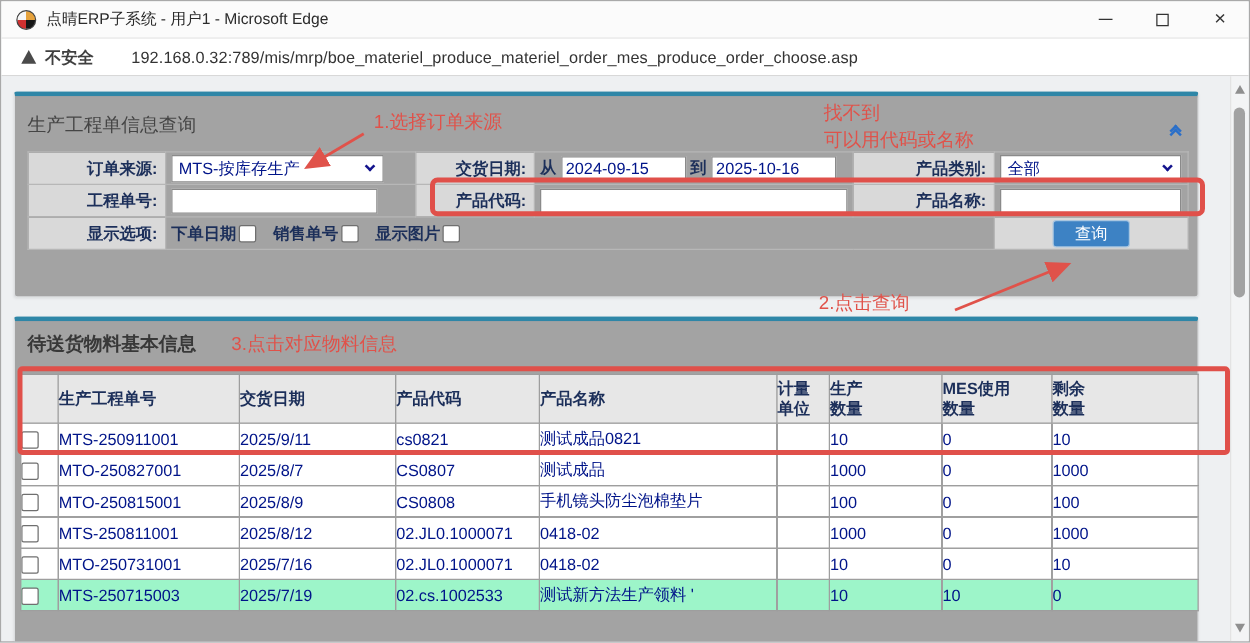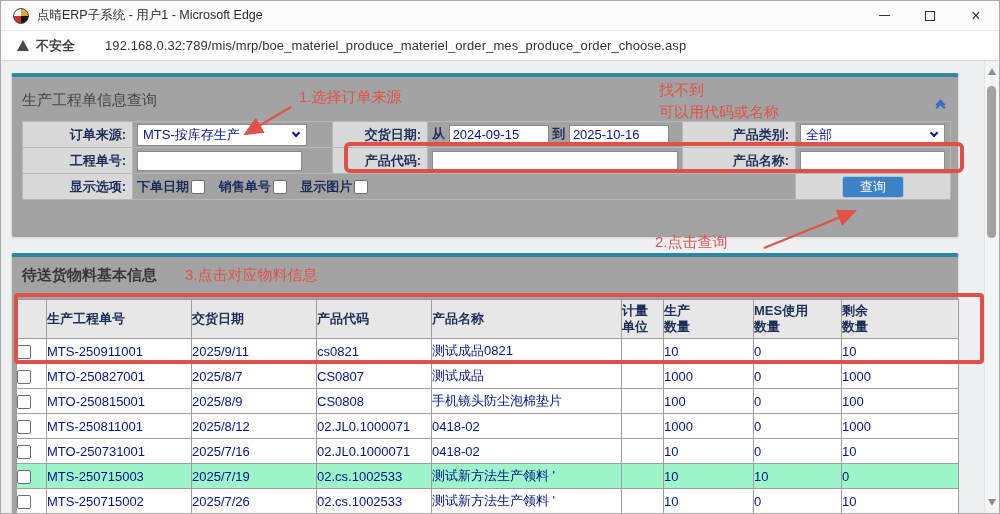--- a/index.html
+++ b/index.html
@@ -250,31 +250,20 @@
               <td><span class="cb"></span></td>
               <td>MTS-250715003</td>
               <td>2025/7/19</td>
               <td>02.cs.1002533</td>
               <td>测试新方法生产领料 '</td>
               <td></td>
               <td>10</td>
               <td>10</td>
               <td>0</td>
             </tr>
-            <tr>
-              <td><span class="cb"></span></td>
-              <td>MTS-250715002</td>
-              <td>2025/7/26</td>
-              <td>02.cs.1002533</td>
-              <td>测试新方法生产领料 '</td>
-              <td></td>
-              <td>10</td>
-              <td>0</td>
-              <td>10</td>
-            </tr>
           </tbody>
       </table>
     </div>
 
     <div class="vscroll">
       <div class="scroll-arrow-up"></div>
       <div class="scroll-thumb"></div>
       <div class="scroll-arrow-down"></div>
     </div>
 

